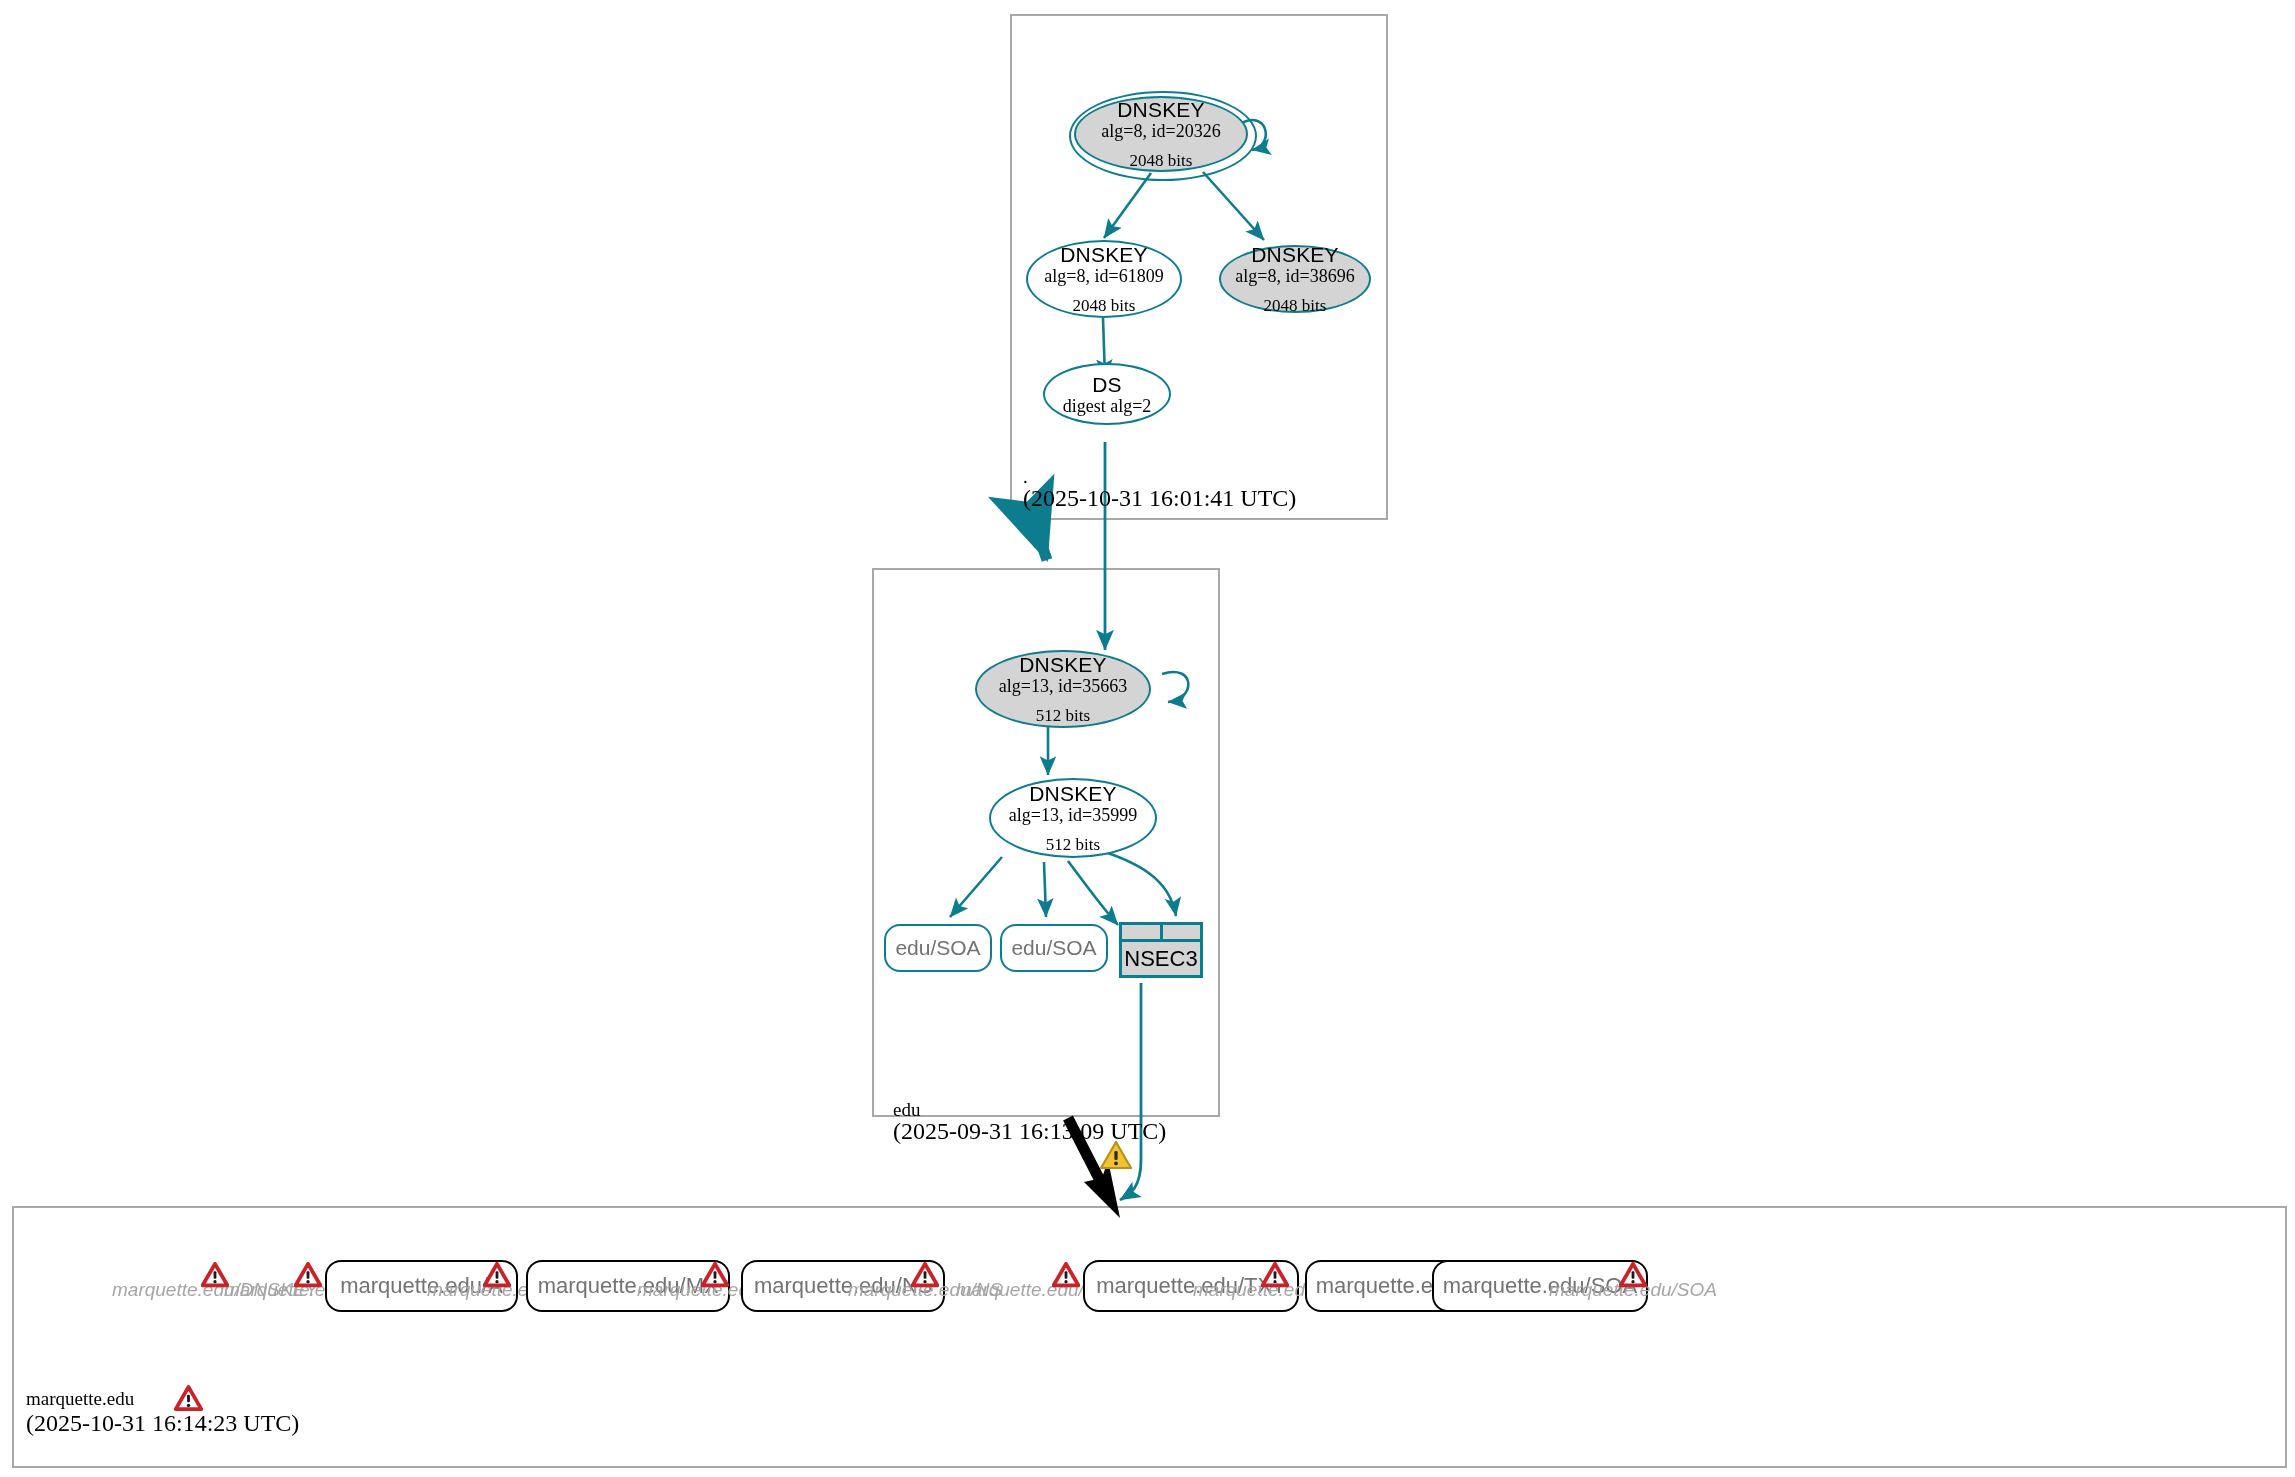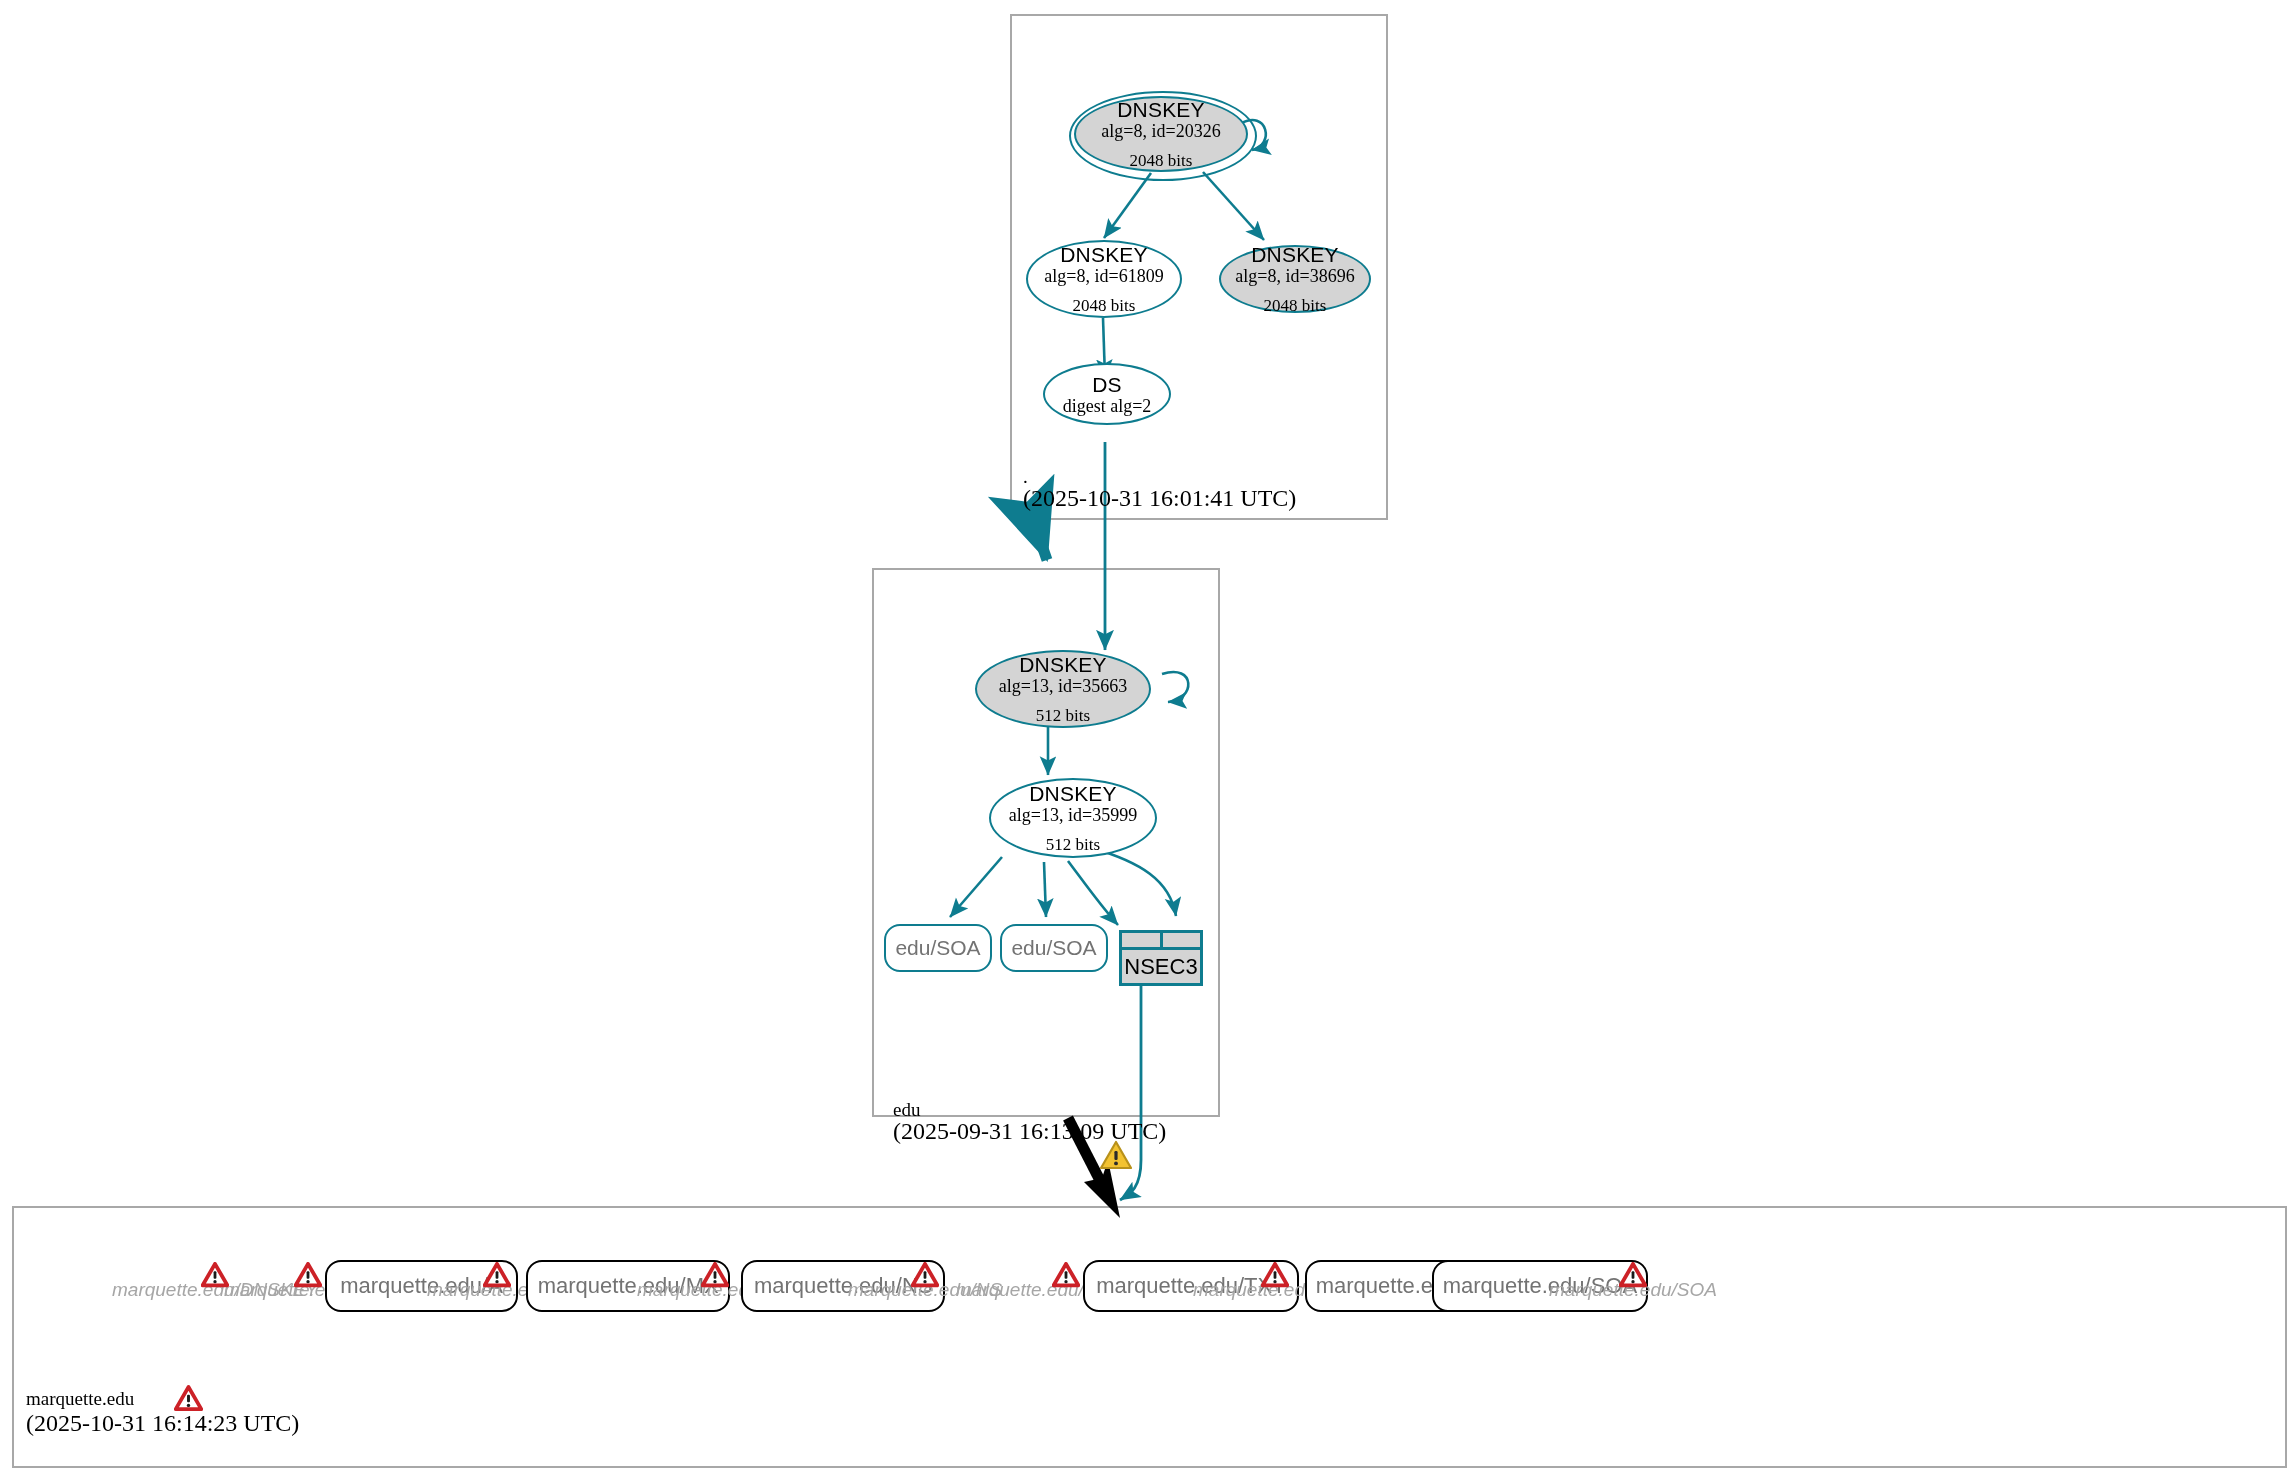--- a/index.html
+++ b/index.html
@@ -136,21 +136,21 @@
   <div class="node ell plain" style="left:989px;top:778px;width:168px;height:80px;">
     <div class="t1">DNSKEY</div>
     <div class="t2">alg=13, id=35999</div>
     <div class="t3">512 bits</div>
   </div>
 
   <div class="node rr teal" style="left:884px;top:924px;width:108px;height:48px;">edu/SOA</div>
 
   <div class="node rr teal" style="left:1000px;top:924px;width:108px;height:48px;">edu/SOA</div>
 
-  <div class="nsec3" style="left:1119px;top:922px;width:84px;height:56px;margin-top:8px;">
+  <div class="nsec3" style="left:1119px;top:922px;width:84px;height:56px;">
     <div class="hdr">
       <div></div>
       <div></div>
     </div>
     <div class="lbl">NSEC3</div>
   </div>
 
   <div class="zone-label" style="left:893px;top:1099px;">
     <div class="zone-name">edu</div>
     <div class="zone-time">(2025-09-31 16:13:09 UTC)</div>

